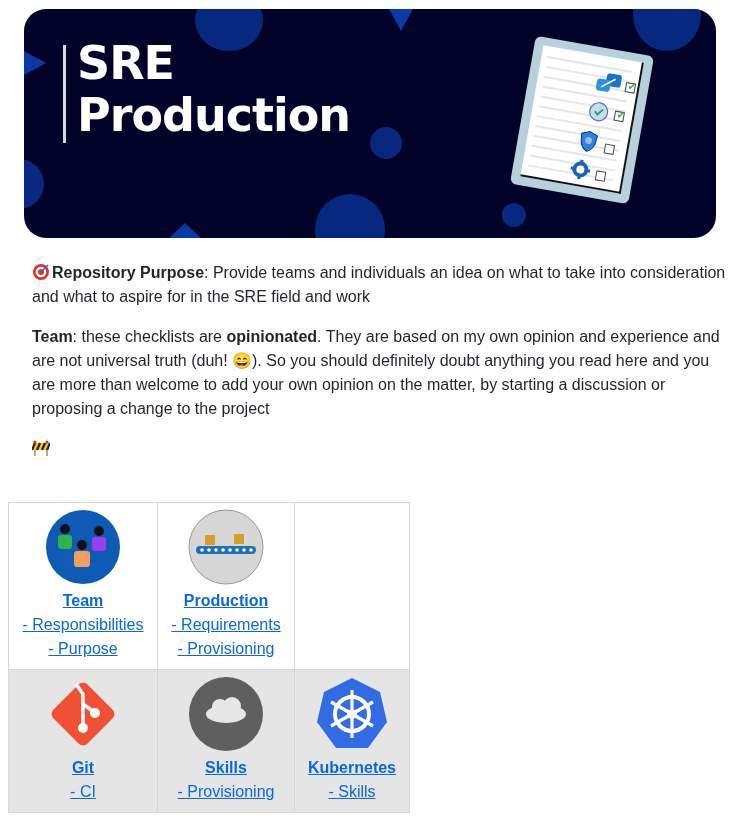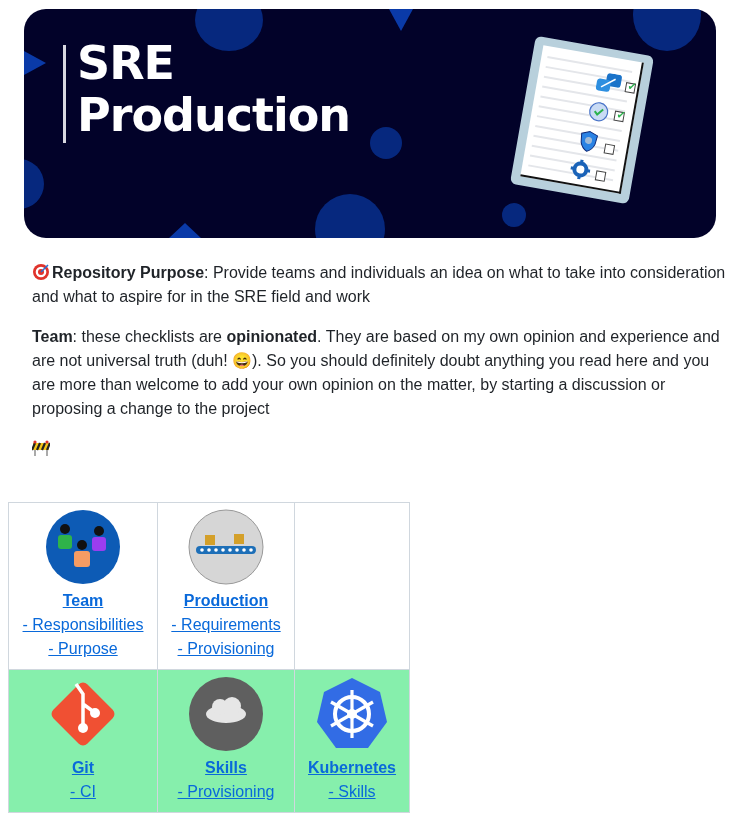--- a/index.html
+++ b/index.html
@@ -19,21 +19,21 @@
                  border-right: 2px solid #111; border-bottom: 2px solid #111; }
   .line { position: absolute; left: 6px; right: 8px; height: 2px; background: #e4e6ea; }
   .chk { position: absolute; width: 8px; height: 8px; border: 1px solid #444; background: #fff; }
   .chk .tick { position: absolute; left: 1px; top: -4px; color: #2bb24c; font-size: 11px; font-weight: bold; }
   .content { position: absolute; left: 22px; top: 261px; width: 700px; font-size: 16px; line-height: 24px; margin-left: 10px; }
   .content p { margin: 0 0 16px 0; }
   .content b { font-weight: bold; }
   .emoji { display: inline-block; width: 18px; height: 18px; vertical-align: -3px; margin-right: 2px; }
   table.grid { position: absolute; left: 8px; top: 502px; border-collapse: collapse; }
   table.grid td { border: 1px solid #d0d7de; text-align: center; vertical-align: top; padding: 6px 12px 8px 12px; font-size: 16px; line-height: 24px; }
-  table.grid tr.r2 td { background: #86efac; }
+  table.grid tr.r2 td { background: #e5e5e5; }
   a { color: #0969da; text-decoration: underline; }
   a.main { font-weight: bold; }
   .icon { display: block; margin: 0 auto 4px auto; width: 76px; height: 76px; }
   .lnk { display: block; }
 </style>
 </head>
 <body>
 
 <div class="banner">
   <div class="shape circle" style="left:171px;top:-20px;width:68px;height:62px;"></div>

